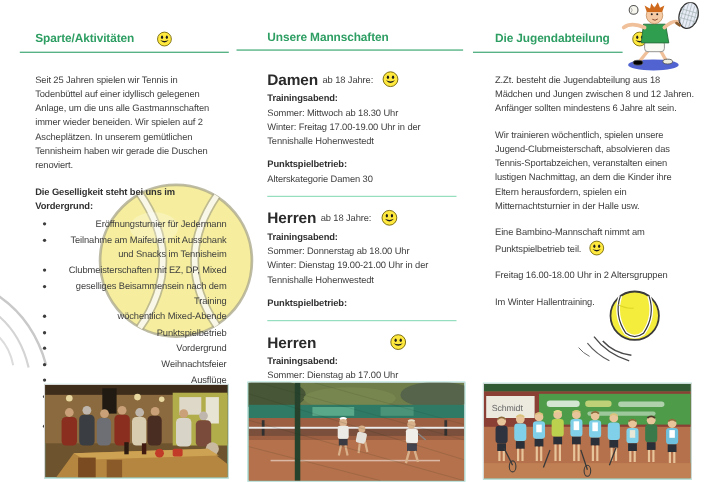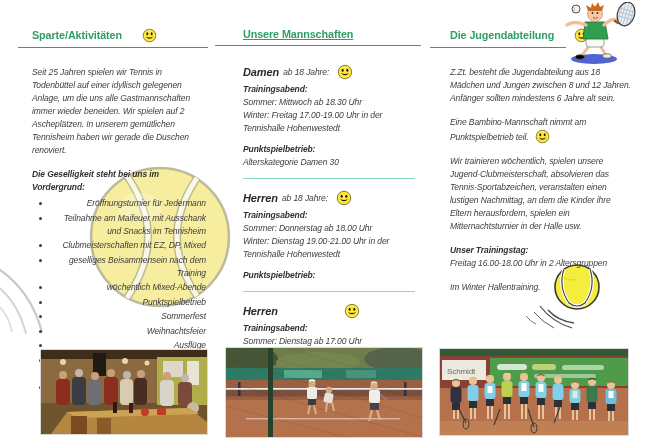--- a/index.html
+++ b/index.html
@@ -13,34 +13,34 @@
   #col-sparte{left:18px;width:190px;}
   #col-mannschaften{left:215px;width:206px;}
   #col-jugend{left:430px;width:204px;}
   .col-header{
     display:flex;align-items:center;gap:20px;
     font-size:10.8px;font-weight:700;color:var(--header-green,#2e9e63);
     padding-bottom:4px;border-bottom:1.6px solid var(--underline-green,#2fa169);
     white-space:nowrap;
   }
   #col-sparte .col-header{padding-left:14px;}
-  #col-mannschaften .col-header{padding-left:28px;text-decoration:underline;}
+  #col-mannschaften .col-header{padding-left:28px;}
   #col-jugend .col-header{padding-left:20px;width:116px;overflow:visible;}
-  .inner{padding-top:18px;font-style:italic;}
+  .inner{padding-top:18px;}
   #col-sparte .inner{padding-left:14px;padding-right:2px;}
   #col-mannschaften .inner{padding-left:28px;padding-right:2px;}
   #col-jugend .inner{padding-left:20px;padding-right:2px;}
   p{margin:0;}
   .para{margin-bottom:11px;}
   .b{font-weight:700;color:#303030;}
   ul.bullets{margin:3px 0 0 0;padding-left:19px;list-style:disc;text-align:right;}
   ul.bullets li{margin-bottom:1.5px;padding-left:7px;}
   .team{margin-bottom:2px;}
   .team-head{display:flex;align-items:center;margin-bottom:3px;}
-  .team-title{font-size:11px;font-weight:700;color:#2a2a2a;}
+  .team-title{font-size:14px;font-weight:700;color:#2a2a2a;}
   .team-sub{margin-left:4px;}
   .team-head .smiley{margin-left:8px;}
   .team-head.solo .smiley{margin-left:66px;}
   .mt{margin-top:8px;}
   .divider{height:0;border-top:1.6px solid var(--divider-teal,#8adbb8);width:172px;margin:9px 0 11px 0;}
   .smiley{width:15px;height:15px;flex:0 0 auto;}
   .smiley.lg{width:16px;height:16px;}
   .inline-smiley{display:inline-block;vertical-align:-4px;margin-left:6px;}
   .photo{position:absolute;z-index:2;border:1px solid #d8d8d8;background:#5eead4;}
   #photo-party{left:40px;top:349px;width:166px;height:84px;}
@@ -92,21 +92,21 @@
   <div class="inner">
     <p class="para">Seit 25 Jahren spielen wir Tennis in Todenbüttel auf einer idyllisch gelegenen Anlage, um die uns alle Gastmannschaften immer wieder beneiden. Wir spielen auf 2 Ascheplätzen. In unserem gemütlichen Tennisheim haben wir gerade die Duschen renoviert.</p>
     <p class="b">Die Geselligkeit steht bei uns im Vordergrund:</p>
     <ul class="bullets">
       <li>Eröffnungsturnier für Jedermann</li>
       <li>Teilnahme am Maifeuer mit Ausschank und Snacks im Tennisheim</li>
       <li>Clubmeisterschaften mit EZ, DP, Mixed</li>
       <li>geselliges Beisammensein nach dem Training</li>
       <li>wöchentlich Mixed-Abende</li>
       <li>Punktspielbetrieb</li>
-      <li>Sommerfest</li>
+      <li>Vordergrund</li>
       <li>Weihnachtsfeier</li>
       <li>Ausflüge</li>
       <li>Jahresabschlussfeste der Mannschaften</li>
       <li>Trainingsangebot mit Trainer für Kinder, Jugendliche und Erwachsene</li>
     </ul>
   </div>
 </div>
 
 <div class="col" id="col-mannschaften">
   <div class="col-header">
@@ -161,25 +161,24 @@
 
 <div class="col" id="col-jugend">
   <div class="col-header">
     <span>Die Jugendabteilung</span>
     <svg class="smiley" viewBox="0 0 20 20">
         <use href="#sym-smiley"></use>
       </svg>
   </div>
   <div class="inner">
     <p class="para">Z.Zt. besteht die Jugendabteilung aus 18 Mädchen und Jungen zwischen 8 und 12 Jahren. Anfänger sollten mindestens 6 Jahre alt sein.</p>
+    <p class="para">Wir trainieren wöchentlich, spielen unsere Jugend-Clubmeisterschaft, absolvieren das Tennis-Sportabzeichen, veranstalten einen lustigen Nachmittag, an dem die Kinder ihre Eltern herausfordern, spielen ein Mitternachtsturnier in der Halle usw.</p>
     <p class="para"><span>Eine Bambino-Mannschaft nimmt am Punktspielbetrieb teil.</span><svg class="smiley inline-smiley" viewBox="0 0 20 20">
           <use href="#sym-smiley"></use>
         </svg></p>
-    <p class="para">Wir trainieren wöchentlich, spielen unsere Jugend-Clubmeisterschaft, absolvieren das Tennis-Sportabzeichen, veranstalten einen lustigen Nachmittag, an dem die Kinder ihre Eltern herausfordern, spielen ein Mitternachtsturnier in der Halle usw.</p>
-    <p class="b">Unser Trainingstag:</p>
     <p class="para">Freitag 16.00-18.00 Uhr in 2 Altersgruppen</p>
     <p>Im Winter Hallentraining.</p>
   </div>
 </div>
 
 <svg id="tennis-boy" viewBox="0 0 92 64">
   <ellipse cx="42" cy="57" rx="23" ry="5" fill="#3348c8" opacity="0.85"></ellipse>
   <path d="M38 43 L30 53" stroke="#f0c09a" stroke-width="3" stroke-linecap="round" fill="none"></path>
   <path d="M48 43 L53 52" stroke="#f0c09a" stroke-width="3" stroke-linecap="round" fill="none"></path>
   <ellipse cx="28" cy="55" rx="4.4" ry="2.2" fill="#ececе4" stroke="#555" stroke-width="0.8"></ellipse>

